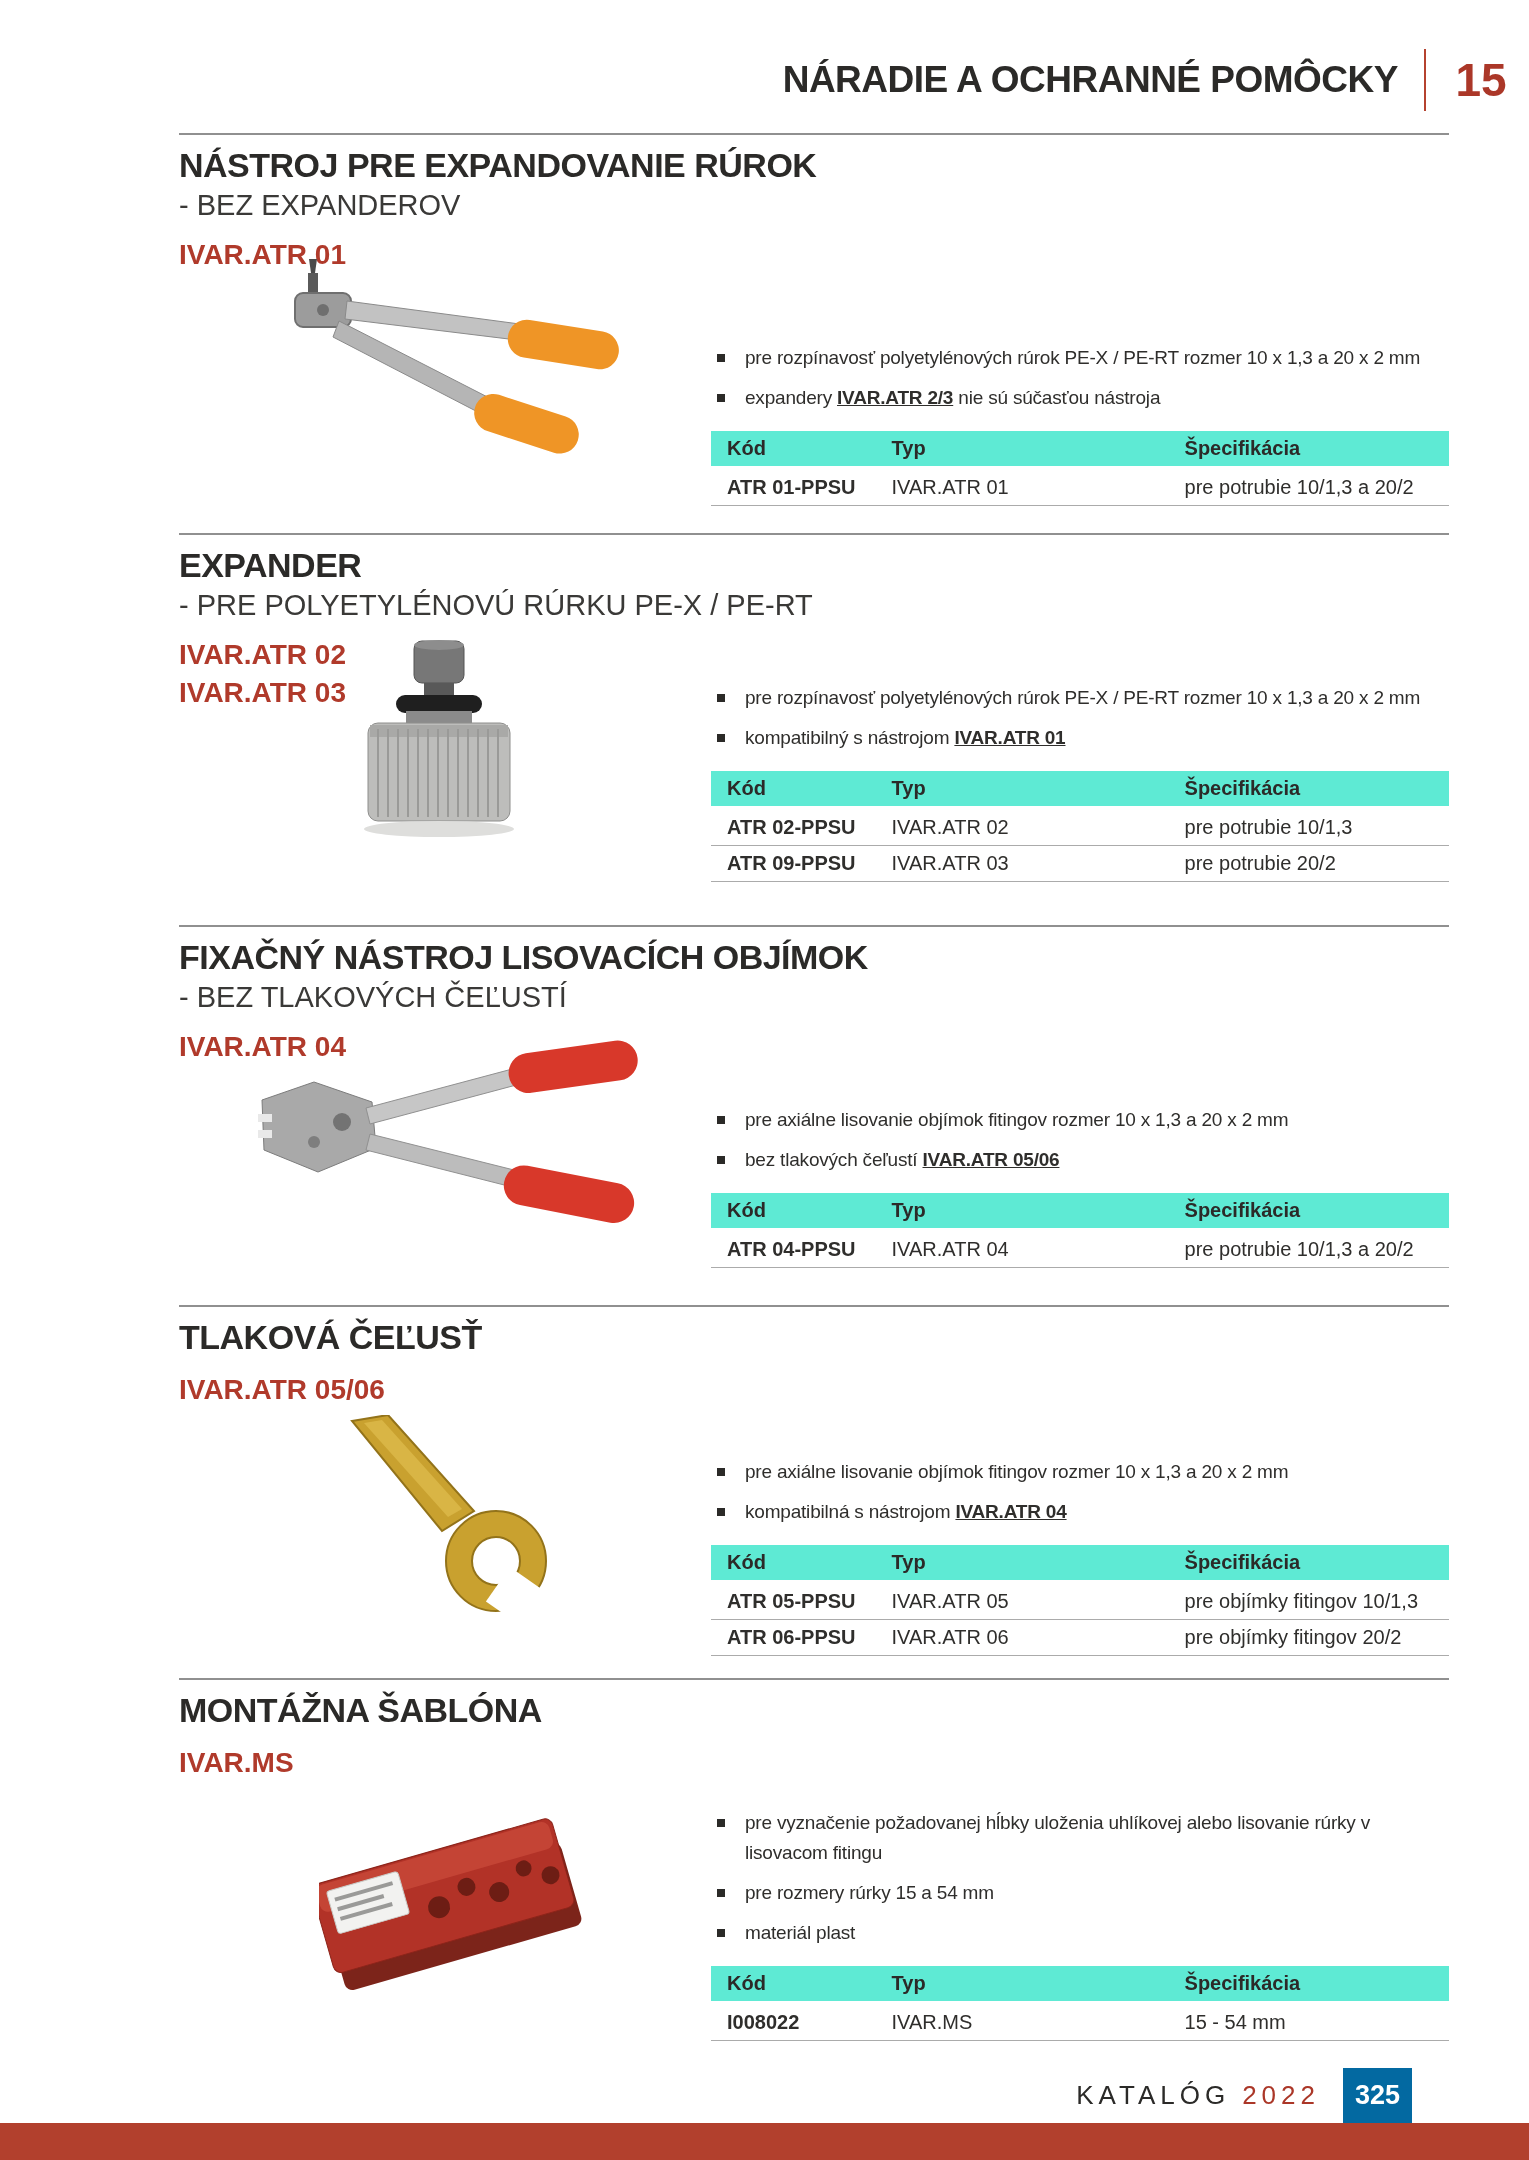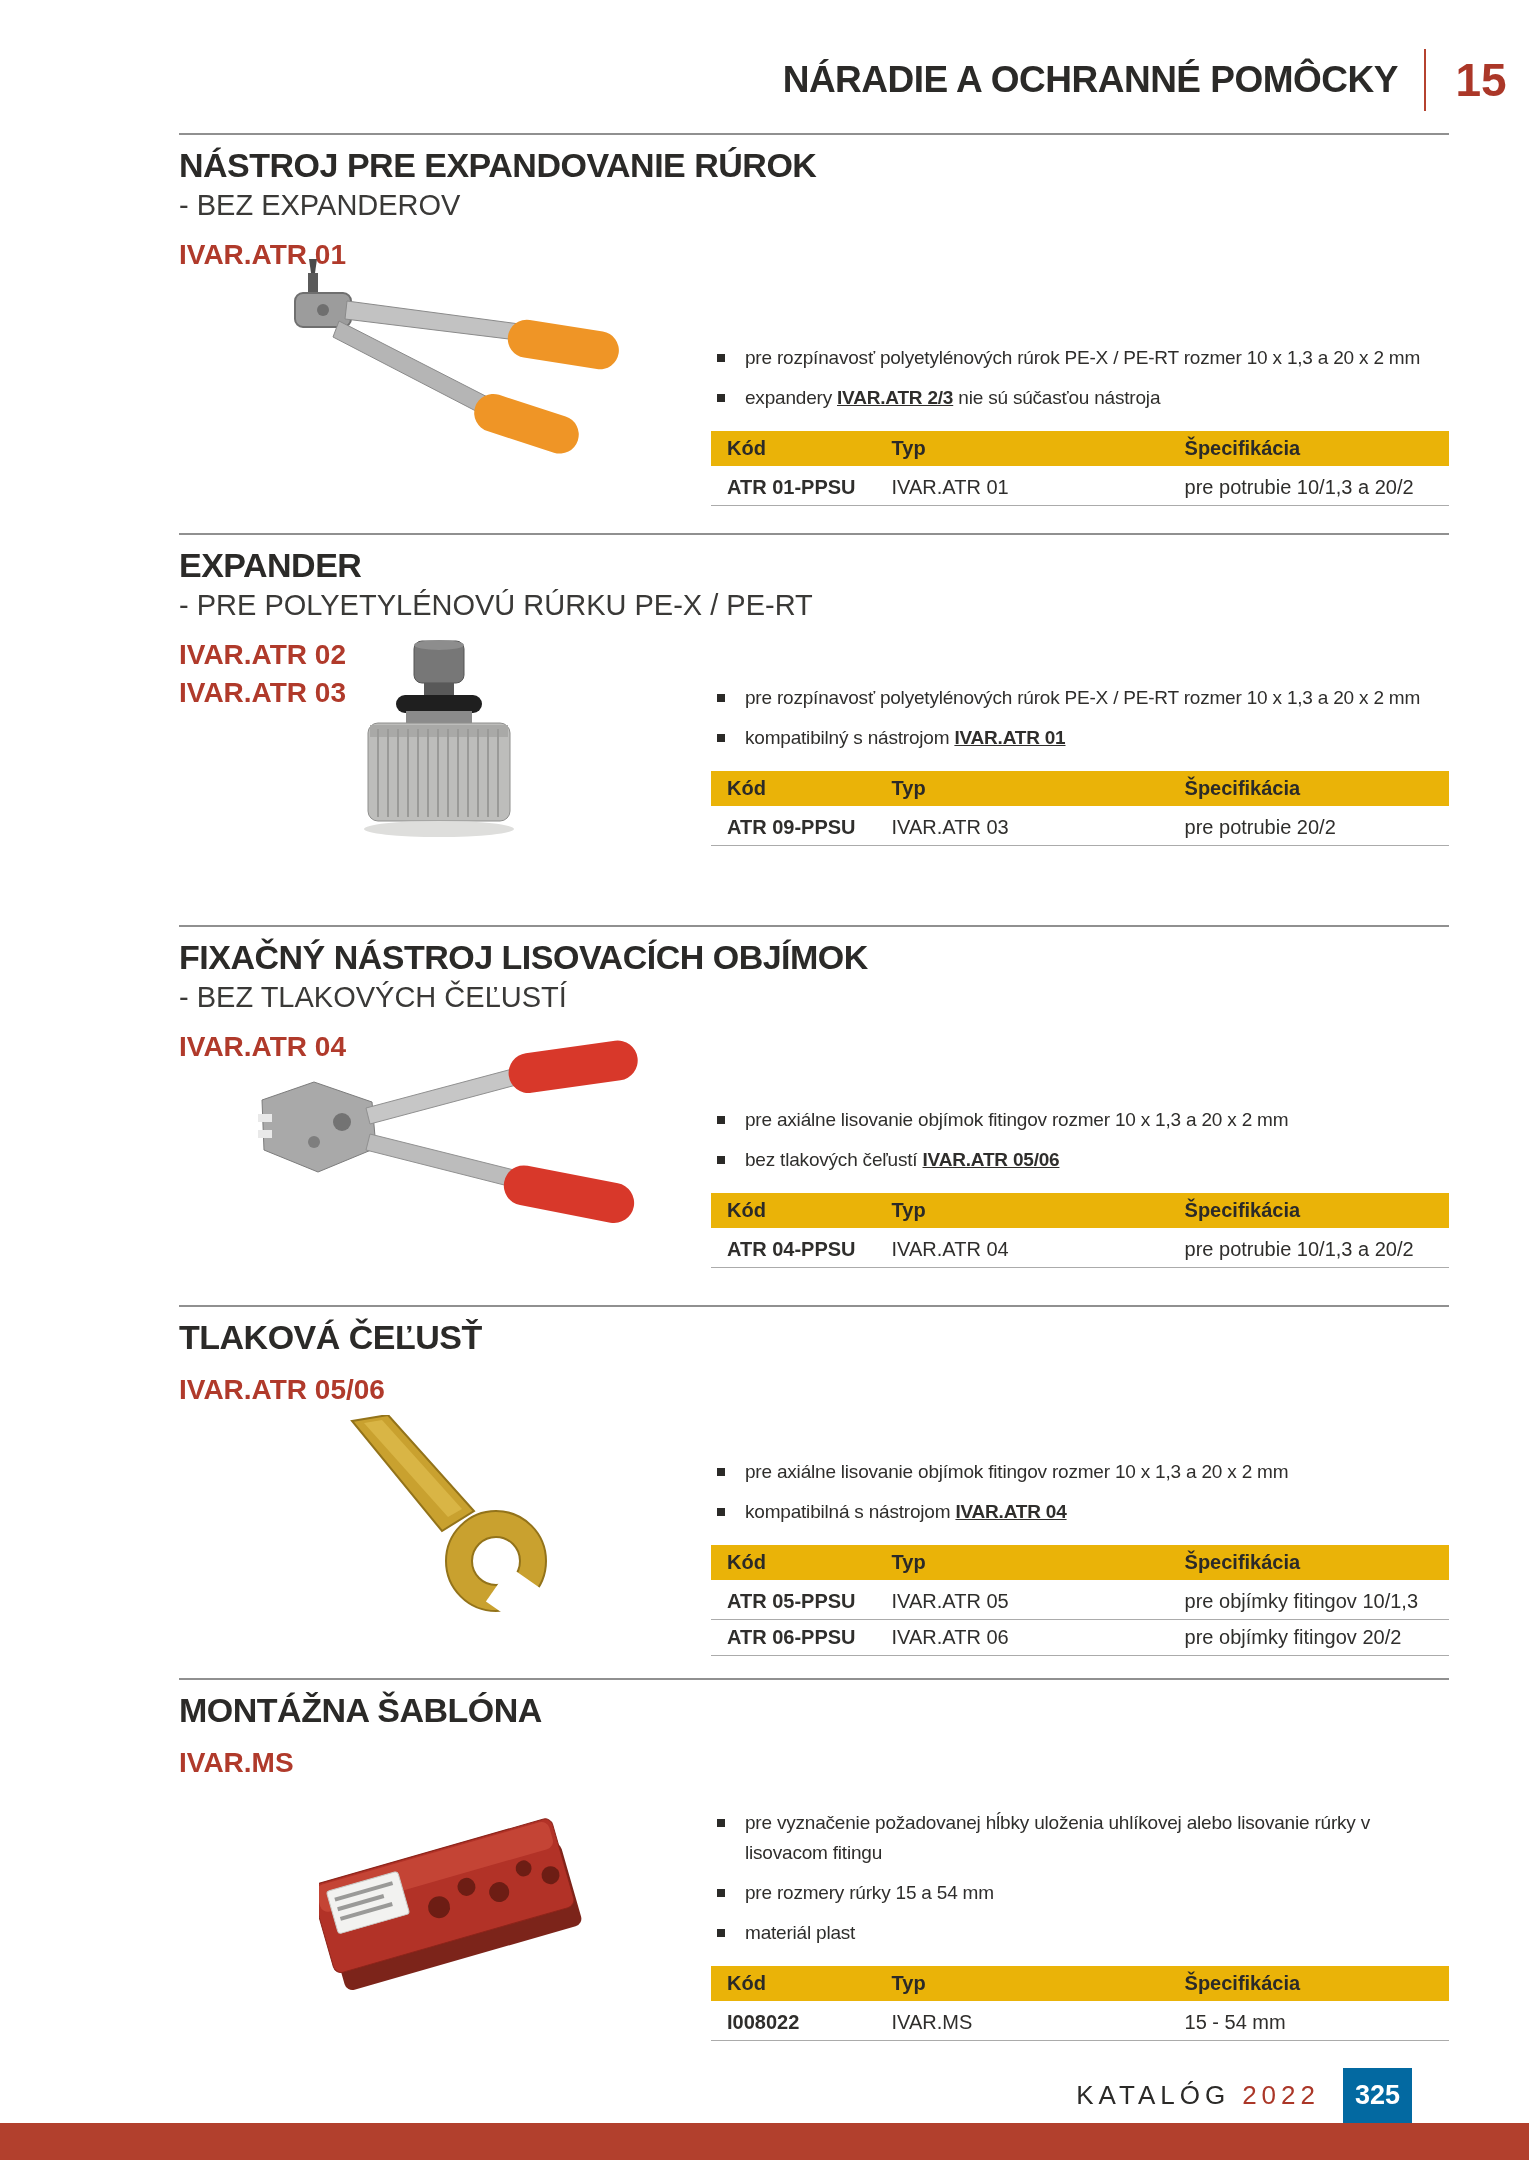--- a/index.html
+++ b/index.html
@@ -26,21 +26,21 @@
   
   .bullets{list-style:none;margin:0;padding:0;}
   .bullets li{position:relative;padding-left:34px;font-size:19px;letter-spacing:-0.2px;
               line-height:30px;margin-bottom:10px;white-space:nowrap;color:#2f2e2c;}
   .bullets li.wrap{white-space:normal;}
   .bullets li::before{content:"";position:absolute;left:6px;top:11px;width:8px;height:8px;background:#2b2a28;}
   .bullets b{font-weight:bold;text-decoration:underline;}
   
   .spec{width:100%;border-collapse:collapse;margin-top:18px;font-size:20px;table-layout:fixed;}
   .spec col.c1{width:22.3%;} .spec col.c2{width:39.7%;} .spec col.c3{width:38%;}
-  .spec th{background:#eab308;text-align:left;font-weight:bold;padding:6px 10px 6px 16px;
+  .spec th{background:#5eead4;text-align:left;font-weight:bold;padding:6px 10px 6px 16px;
            border-bottom:4px solid #ffffff;color:#2b2a28;}
   .spec td{padding:6px 10px 6px 16px;border-bottom:1px solid #ababab;color:#2f2e2c;}
   .spec td.kod{font-weight:bold;}
   
   .footer-text{position:absolute;top:2080px;right:209px;font-size:26px;letter-spacing:5px;color:#2b2a28;}
   .footer-text .year{color:#ab3728;margin-left:12px;}
   .footer-block{position:absolute;left:1343px;top:2068px;width:69px;height:55px;background:#0369a1;
                 color:#ffffff;font-size:27px;font-weight:bold;display:flex;align-items:center;justify-content:center;}
   .footer-bar{position:absolute;left:0;bottom:0;width:100%;height:37px;background:#b2402d;}
 </style>
@@ -151,20 +151,25 @@
           </colgroup>
         <thead>
           <tr>
             <th>Kód</th>
             <th>Typ</th>
             <th>Špecifikácia</th>
           </tr>
         </thead>
         <tbody>
           <tr>
+            <td class="kod">ATR 02-PPSU</td>
+            <td>IVAR.ATR 02</td>
+            <td>pre potrubie 10/1,3</td>
+          </tr>
+          <tr>
             <td class="kod">ATR 09-PPSU</td>
             <td>IVAR.ATR 03</td>
             <td>pre potrubie 20/2</td>
           </tr>
         </tbody>
       </table>
     </div>
   </section>
 
   <section class="sec" style="top:925px">

